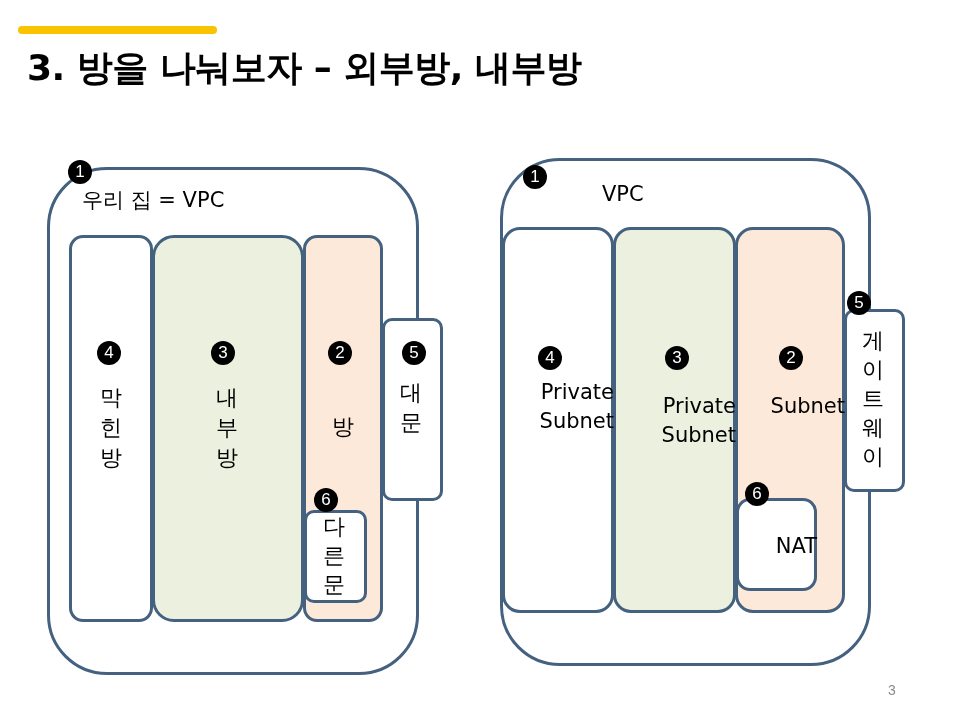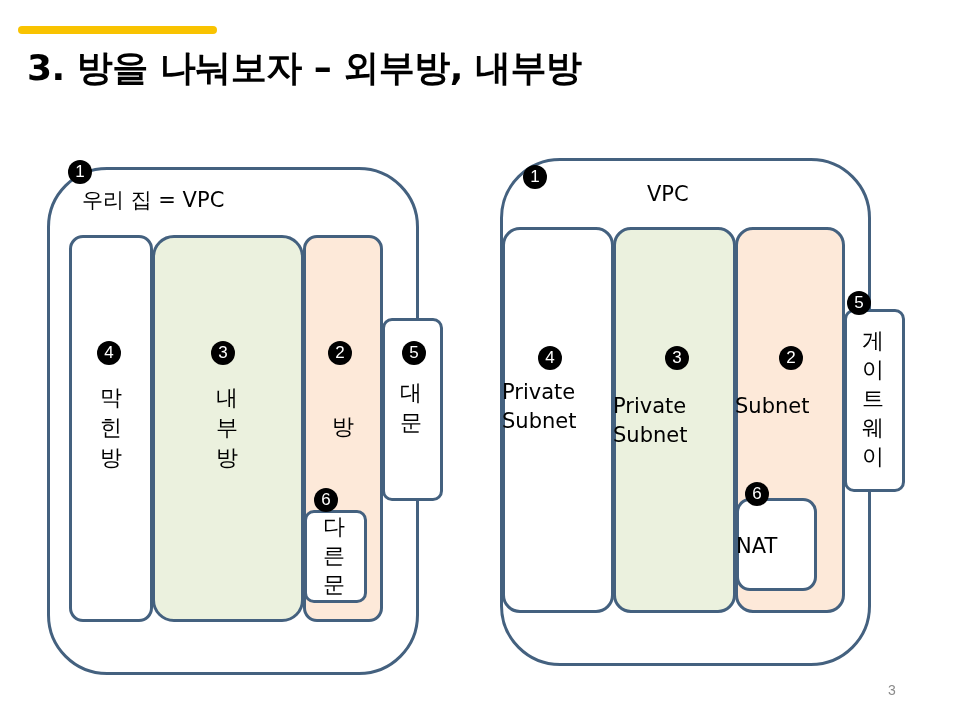--- a/index.html
+++ b/index.html
@@ -1,21 +1,21 @@
 <!DOCTYPE html>
 <html><head>
 <meta charset="utf-8">
 <style>
   html,body{margin:0;padding:0;}
   body{width:960px;height:720px;background:#ffffff;position:relative;overflow:hidden;font-family:"DejaVu Sans","Liberation Sans",sans-serif;color:#000;}
   .accent-bar{position:absolute;left:18px;top:26px;width:199px;height:8px;border-radius:4px;background:#F9C300;}
   .title{position:absolute;left:27px;top:44px;font-size:36px;font-weight:bold;letter-spacing:-0.5px;white-space:nowrap;}
   .box{position:absolute;border:3px solid #44617f;box-sizing:border-box;background:#fff;}
   .num{position:absolute;width:24px;height:24px;border-radius:50%;background:#000;color:#fff;font-size:17px;line-height:24px;text-align:center;font-family:"Liberation Sans",sans-serif;z-index:5;}
-  .lbl{position:absolute;text-align:left;font-size:21px;line-height:29px;z-index:4;}
+  .lbl{position:absolute;text-align:right;font-size:21px;line-height:29px;z-index:4;}
   .vlbl{position:absolute;text-align:center;font-size:22px;line-height:30px;width:30px;z-index:4;}
   .green{background:#EBF1DE;}
   .peach{background:#FDE9D9;}
   .page-num{position:absolute;left:888px;top:682px;font-size:14px;color:#8a8a8a;font-family:"Liberation Sans",sans-serif;}
 </style>
 </head>
 <body>
 
 <div class="accent-bar"></div>
 <div class="title">3. 방을 나눠보자 – 외부방, 내부방</div>
@@ -59,21 +59,21 @@
   <div class="vlbl" style="left:319px;top:512px;line-height:29px;">
     <div>다</div>
     <div>른</div>
     <div>문</div>
   </div>
 </div>
 
 <div>
   <div class="box" style="left:500px;top:158px;width:371px;height:508px;border-radius:60px;"></div>
   <div class="num" style="left:523px;top:165px;">1</div>
-  <div class="lbl" style="left:647px;top:180px;">VPC</div>
+  <div class="lbl" style="left:602px;top:180px;">VPC</div>
 
   <div class="box" style="left:502px;top:227px;width:112px;height:386px;border-radius:18px;"></div>
   <div class="num" style="left:538px;top:346px;">4</div>
   <div class="lbl" style="left:502px;top:378px;width:112px;">
     <div>Private</div>
     <div>Subnet</div>
   </div>
 
   <div class="box green" style="left:613px;top:227px;width:123px;height:386px;border-radius:18px;"></div>
   <div class="num" style="left:665px;top:346px;">3</div>

